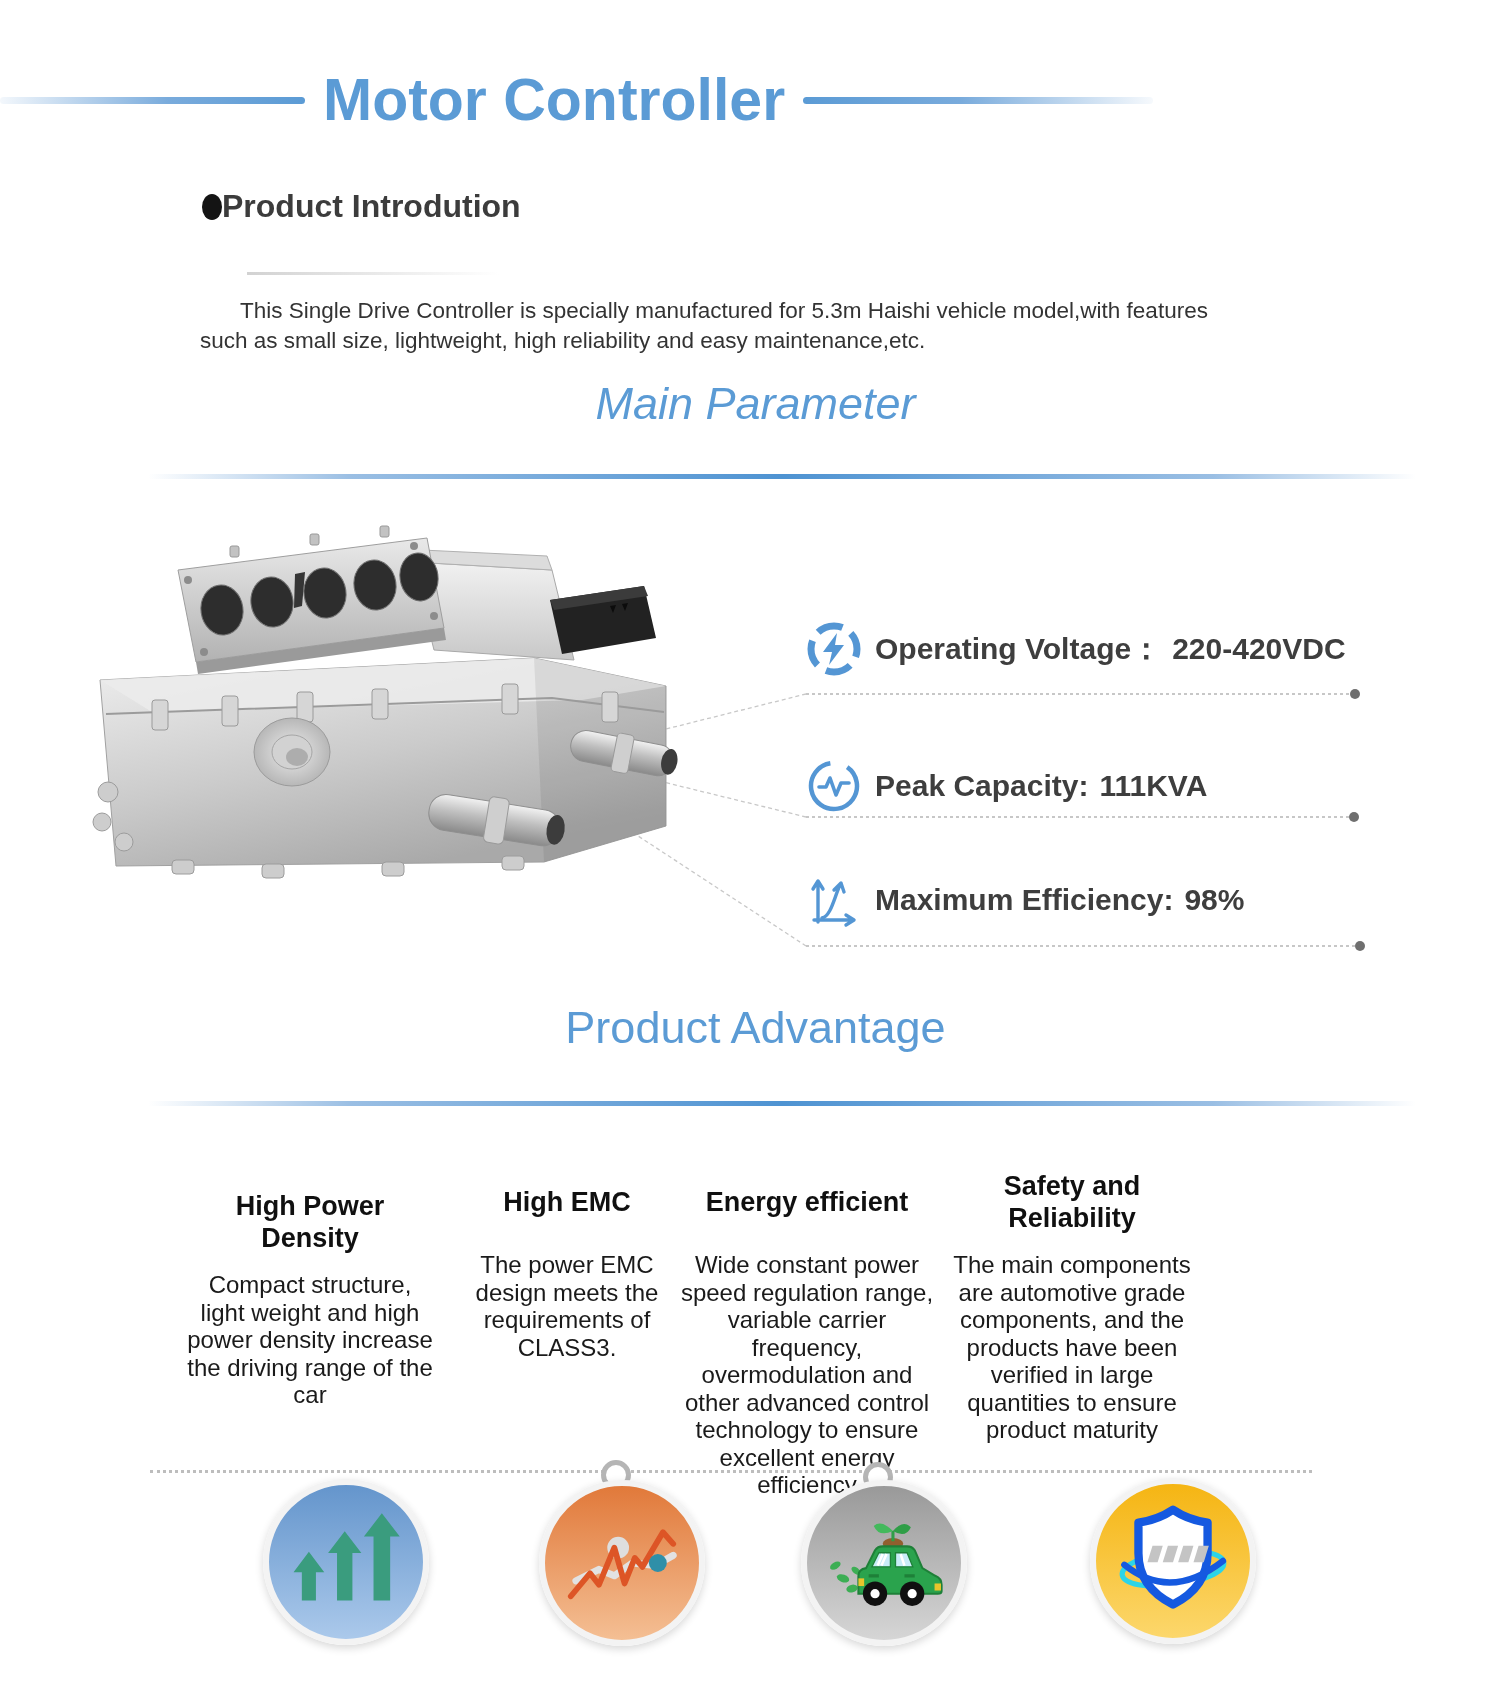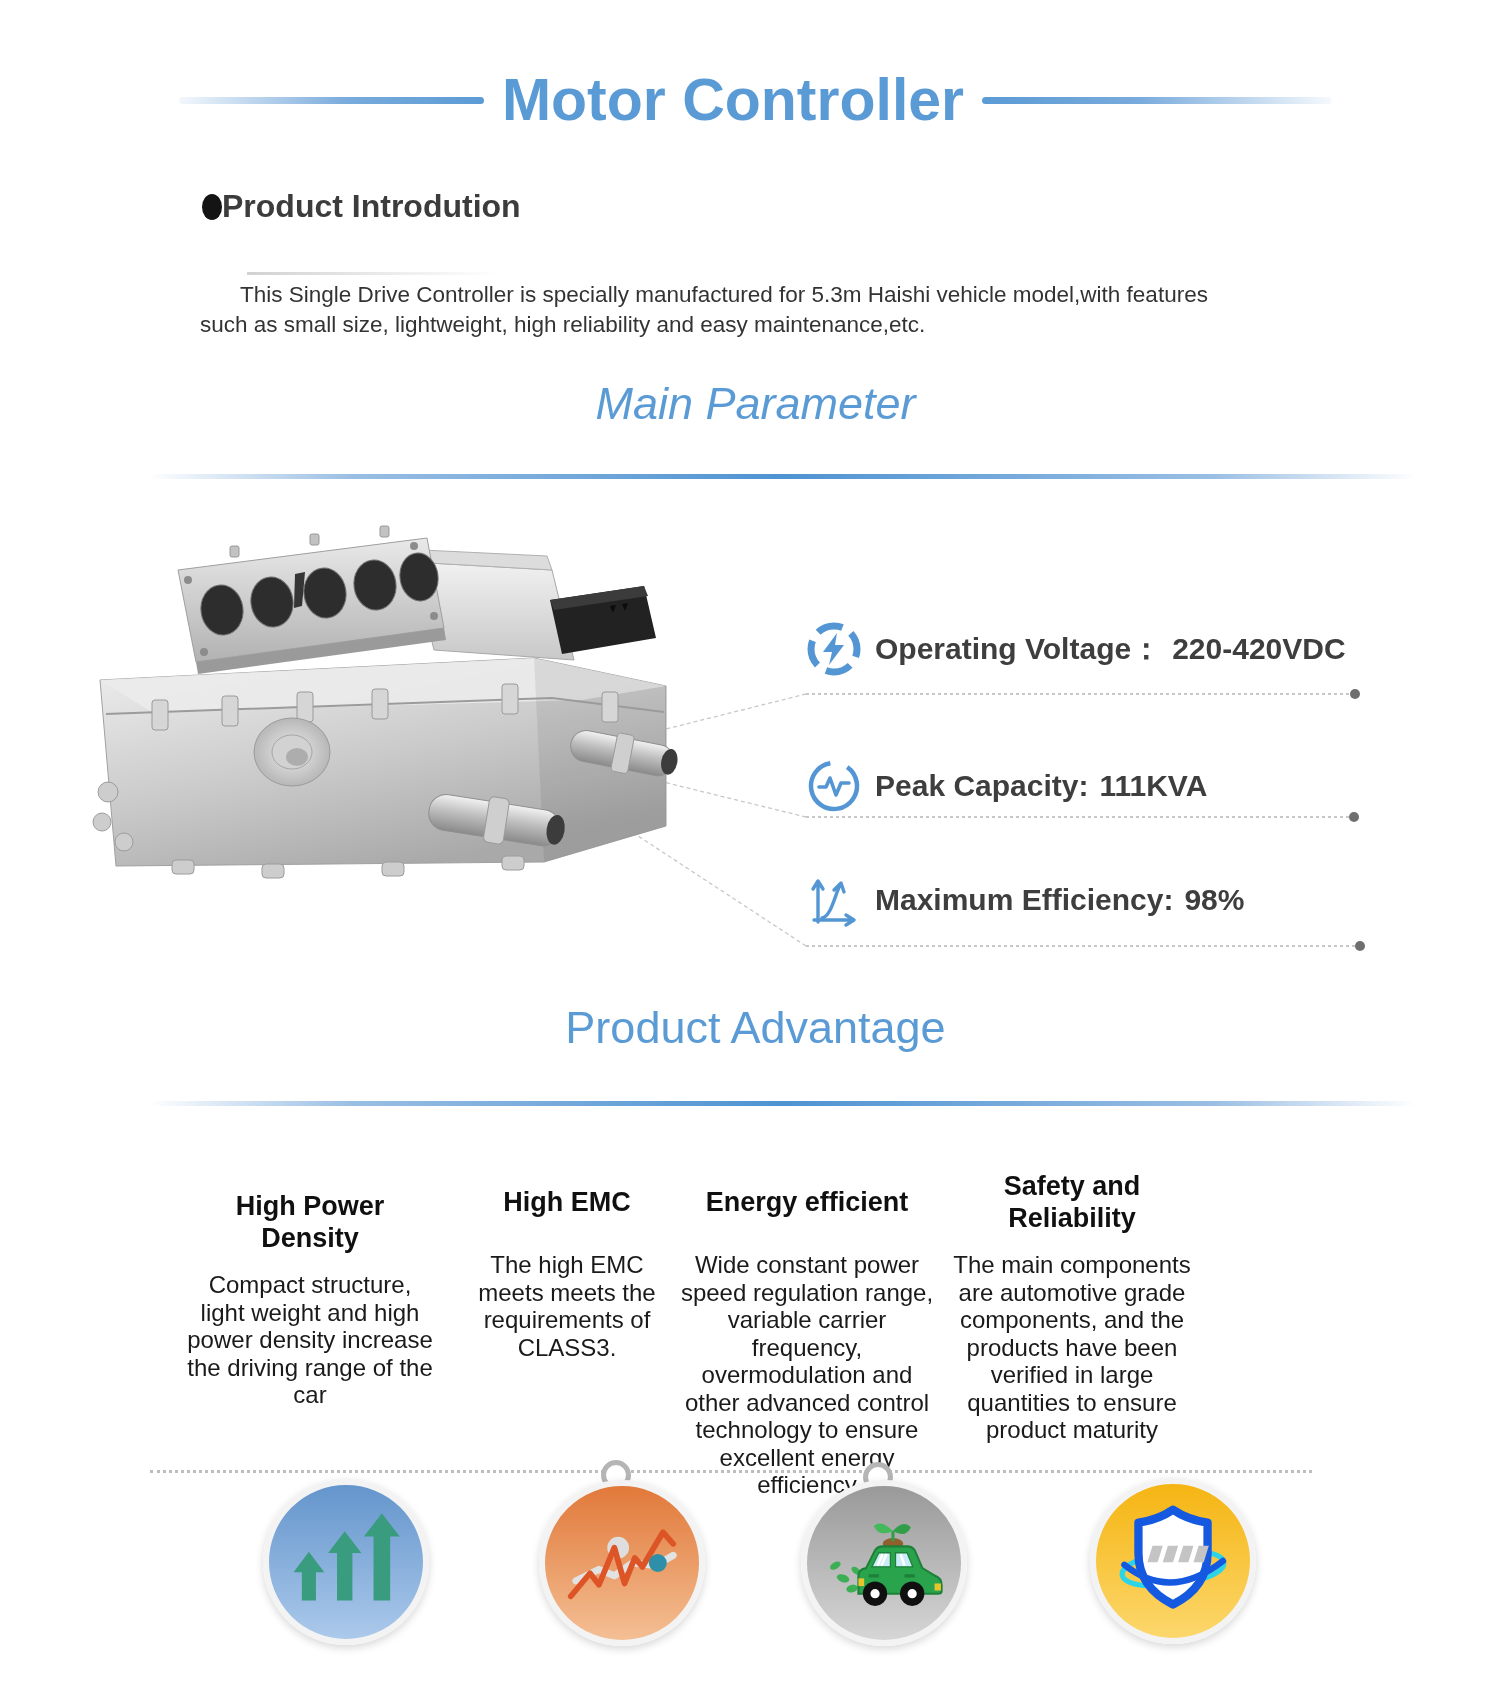--- a/index.html
+++ b/index.html
@@ -1,38 +1,38 @@
 <!DOCTYPE html>
 <html><head>
 <meta charset="utf-8">
 <style>
   html,body{margin:0;padding:0;background:#fff;}
   .page{position:relative;width:1511px;height:1700px;background:#ffffff;
         font-family:"Liberation Sans",sans-serif;overflow:hidden;}
 
   
   .title-row{position:absolute;top:62px;left:0;width:100%;
-             display:flex;align-items:center;justify-content:center;gap:18px;}
+             display:flex;align-items:center;gap:18px;}
   .title-line{height:7px;border-radius:4px;}
   .title-line.left{width:305px;
      background:linear-gradient(90deg,rgba(141,181,224,0.10),#79abdc 55%,#5B9BD5);}
   .title-line.right{width:350px;
      background:linear-gradient(270deg,rgba(141,181,224,0.08),#79abdc 55%,#5B9BD5);}
   .page-title{font-size:59px;font-weight:bold;color:#5B9BD5;margin:0;line-height:76px;}
 
   
   .intro-heading{position:absolute;top:188px;left:202px;
                  display:flex;align-items:center;}
   .bullet-dot{width:20px;height:26px;border-radius:50%;background:#141414;}
   .intro-title{font-size:32px;font-weight:bold;color:#3C3C3C;}
   .intro-underline{position:absolute;top:272px;left:247px;width:252px;height:3px;
      background:linear-gradient(90deg,#d2d2d2,rgba(210,210,210,0));}
   .intro-paragraph{position:absolute;top:280px;left:200px;width:1010px;
      font-size:22.5px;color:#333;line-height:30px;}
-  .intro-paragraph .line1{text-indent:40px;}
+  .intro-paragraph .line1{text-indent:40px;margin-top:16px;}
 
   
   .section-heading{position:absolute;left:0;width:100%;text-align:center;
      color:#5B9BD5;font-size:45px;font-weight:400;margin:0;}
   .divider{position:absolute;left:148px;width:1268px;height:5px;border-radius:3px;
      background:linear-gradient(90deg,rgba(91,155,213,0) 0%,rgba(111,163,216,.7) 16%,
         #4e93d2 50%,rgba(111,163,216,.7) 84%,rgba(91,155,213,0) 100%);}
 
   
   .param-section{position:absolute;top:480px;left:0;width:1363px;height:500px;}
@@ -236,21 +236,21 @@
 
   <h2 class="section-heading" style="top:1002px;">Product Advantage</h2>
   <div class="divider" style="top:1101px;"></div>
 
   <div class="adv-col" style="left:185px;width:250px;margin-top:20px;">
     <div class="adv-head">High Power Density</div>
     <div class="adv-body">Compact structure, light weight and high power density increase the driving range of the car</div>
   </div>
   <div class="adv-col" style="left:457px;width:220px;">
     <div class="adv-head">High EMC</div>
-    <div class="adv-body">The high EMC meets meets the requirements of CLASS3.</div>
+    <div class="adv-body">The power EMC design meets the requirements of CLASS3.</div>
   </div>
   <div class="adv-col" style="left:674px;width:266px;">
     <div class="adv-head">Energy efficient</div>
     <div class="adv-body">Wide constant power speed regulation range, variable carrier frequency, overmodulation and other advanced control technology to ensure excellent energy efficiency</div>
   </div>
   <div class="adv-col" style="left:947px;width:250px;">
     <div class="adv-head">Safety and Reliability</div>
     <div class="adv-body">The main components are automotive grade components, and the products have been verified in large quantities to ensure product maturity</div>
   </div>
 

